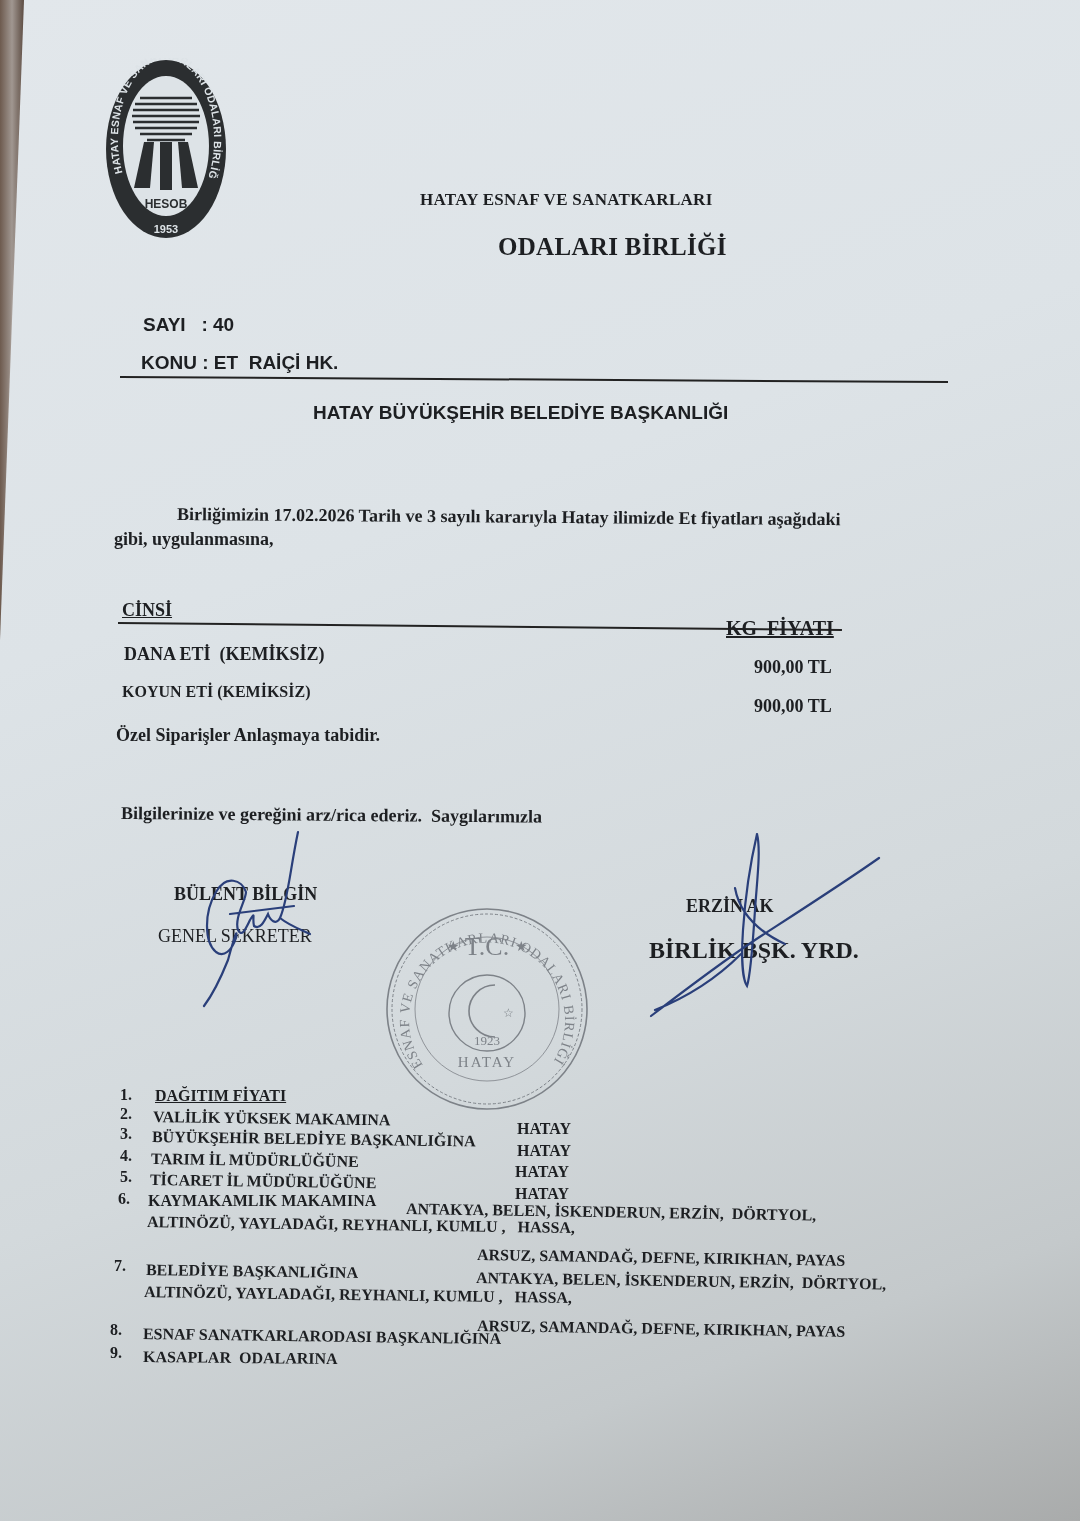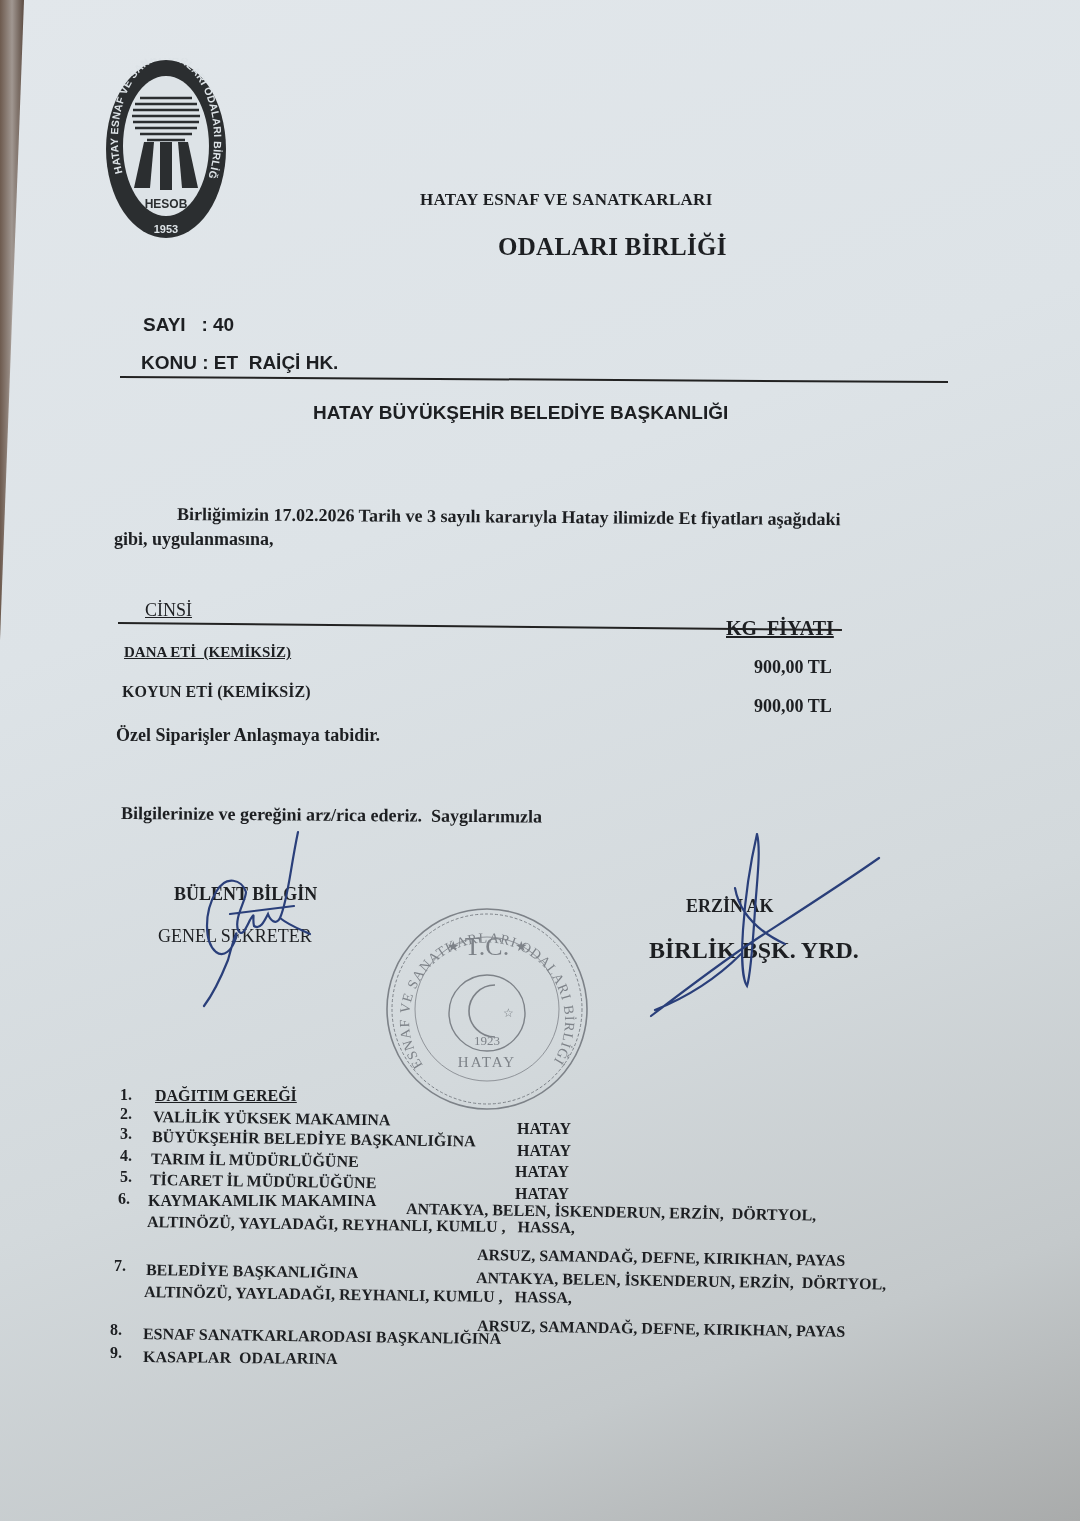--- a/index.html
+++ b/index.html
@@ -29,24 +29,24 @@
   .org-line2 { left: 498px; top: 233px; font-size: 25px; font-weight: bold; letter-spacing: 0.3px; }
 
   .sayi { left: 143px; top: 314px; font-size: 19px; font-weight: bold; }
   .konu { left: 141px; top: 352px; font-size: 19px; font-weight: bold; }
   .rule1 { position: absolute; left: 120px; top: 376px; width: 828px; height: 2px; background: #222; transform: rotate(0.35deg); transform-origin: left; }
   .recipient { left: 313px; top: 402px; font-size: 19px; font-weight: bold; }
 
   .body-l1 { left: 177px; top: 504px; font-size: 18px; font-weight: bold; transform: rotate(0.45deg); transform-origin: left; }
   .body-l2 { left: 114px; top: 529px; font-size: 18px; font-weight: bold; }
 
-  .th-cinsi { left: 122px; top: 600px; font-size: 18px; font-weight: normal; text-decoration: underline; margin-left: 23px; }
+  .th-cinsi { left: 122px; top: 600px; font-size: 18px; font-weight: bold; text-decoration: underline; }
   .rule2 { position: absolute; left: 118px; top: 622px; width: 724px; height: 2px; background: #222; transform: rotate(0.55deg); transform-origin: left; }
   .th-fiyat { left: 726px; top: 617px; font-size: 20px; font-weight: bold; text-decoration: underline; }
-  .row1-name { left: 124px; top: 644px; font-size: 15px; font-weight: bold; text-decoration: underline; }
+  .row1-name { left: 124px; top: 644px; font-size: 18px; font-weight: bold; }
   .row1-price { left: 754px; top: 657px; font-size: 18px; font-weight: bold; }
   .row2-name { left: 122px; top: 683px; font-size: 16px; font-weight: bold; }
   .row2-price { left: 754px; top: 696px; font-size: 18px; font-weight: bold; }
   .note { left: 116px; top: 725px; font-size: 18px; font-weight: bold; }
 
   .closing { left: 121px; top: 803px; font-size: 18px; font-weight: bold; transform: rotate(0.5deg); transform-origin: left; }
 
   .sig1-name { left: 174px; top: 884px; font-size: 18px; font-weight: bold; }
   .sig1-title { left: 158px; top: 926px; font-size: 18px; font-weight: normal; }
   .sig2-name { left: 686px; top: 896px; font-size: 18px; font-weight: bold; }
@@ -146,21 +146,21 @@
   <text x="120" y="112" font-size="12" fill="#7d8288">☆</text>
   <text x="104" y="140" text-anchor="middle" font-family="Liberation Serif, serif" font-size="13" fill="#7d8288">1923</text>
   <text x="104" y="162" text-anchor="middle" font-family="Liberation Serif, serif" font-size="15" fill="#7d8288" letter-spacing="2">HATAY</text>
   <text font-family="Liberation Serif, serif" font-size="14" fill="#7d8288" letter-spacing="1">
     <textPath href="#sealRing" startOffset="0%">ESNAF VE SANATKARLARI ODALARI BİRLİĞİ</textPath>
   </text>
 </svg>
 
 <div class="dist" style="left:0;top:0;">
   <span class="num" style="left:120px;top:1086px">1.</span>
-  <span class="txt u" style="left:155px;top:1087px">DAĞITIM GEREĞİ</span>
+  <span class="txt u" style="left:155px;top:1087px">DAĞITIM FİYATI</span>
 
   <span class="num" style="left:120px;top:1105px">2.</span>
   <span class="txt" style="left:153px;top:1108px;transform:rotate(0.8deg);transform-origin:left">VALİLİK YÜKSEK MAKAMINA</span>
   <span class="loc" style="left:517px;top:1120px">HATAY</span>
 
   <span class="num" style="left:120px;top:1125px">3.</span>
   <span class="txt" style="left:152px;top:1128px;transform:rotate(0.8deg);transform-origin:left">BÜYÜKŞEHİR BELEDİYE BAŞKANLIĞINA</span>
   <span class="loc" style="left:517px;top:1142px">HATAY</span>
 
   <span class="num" style="left:120px;top:1147px">4.</span>

